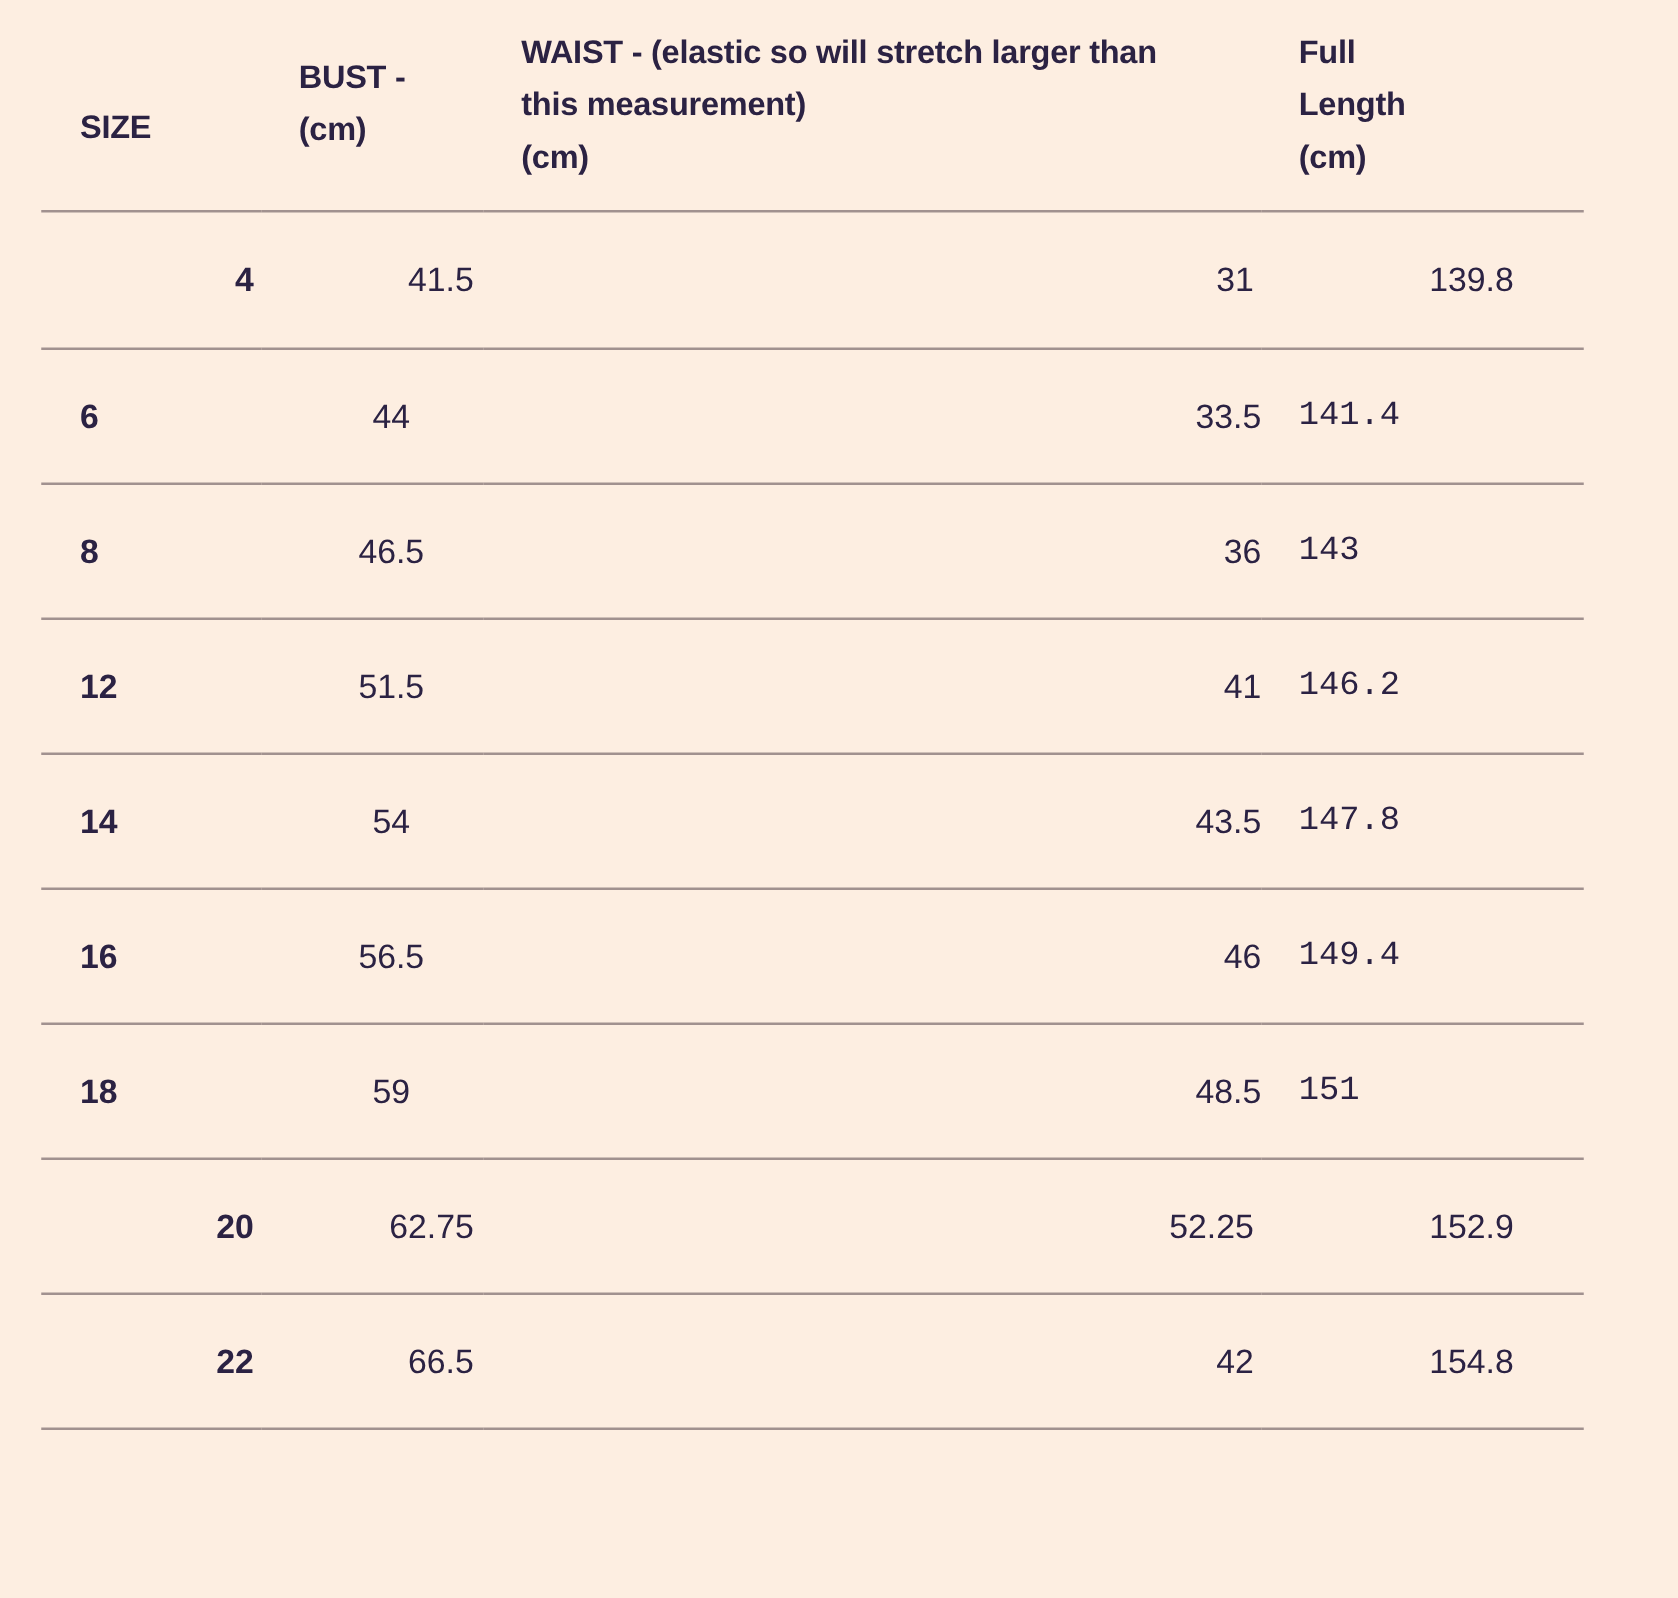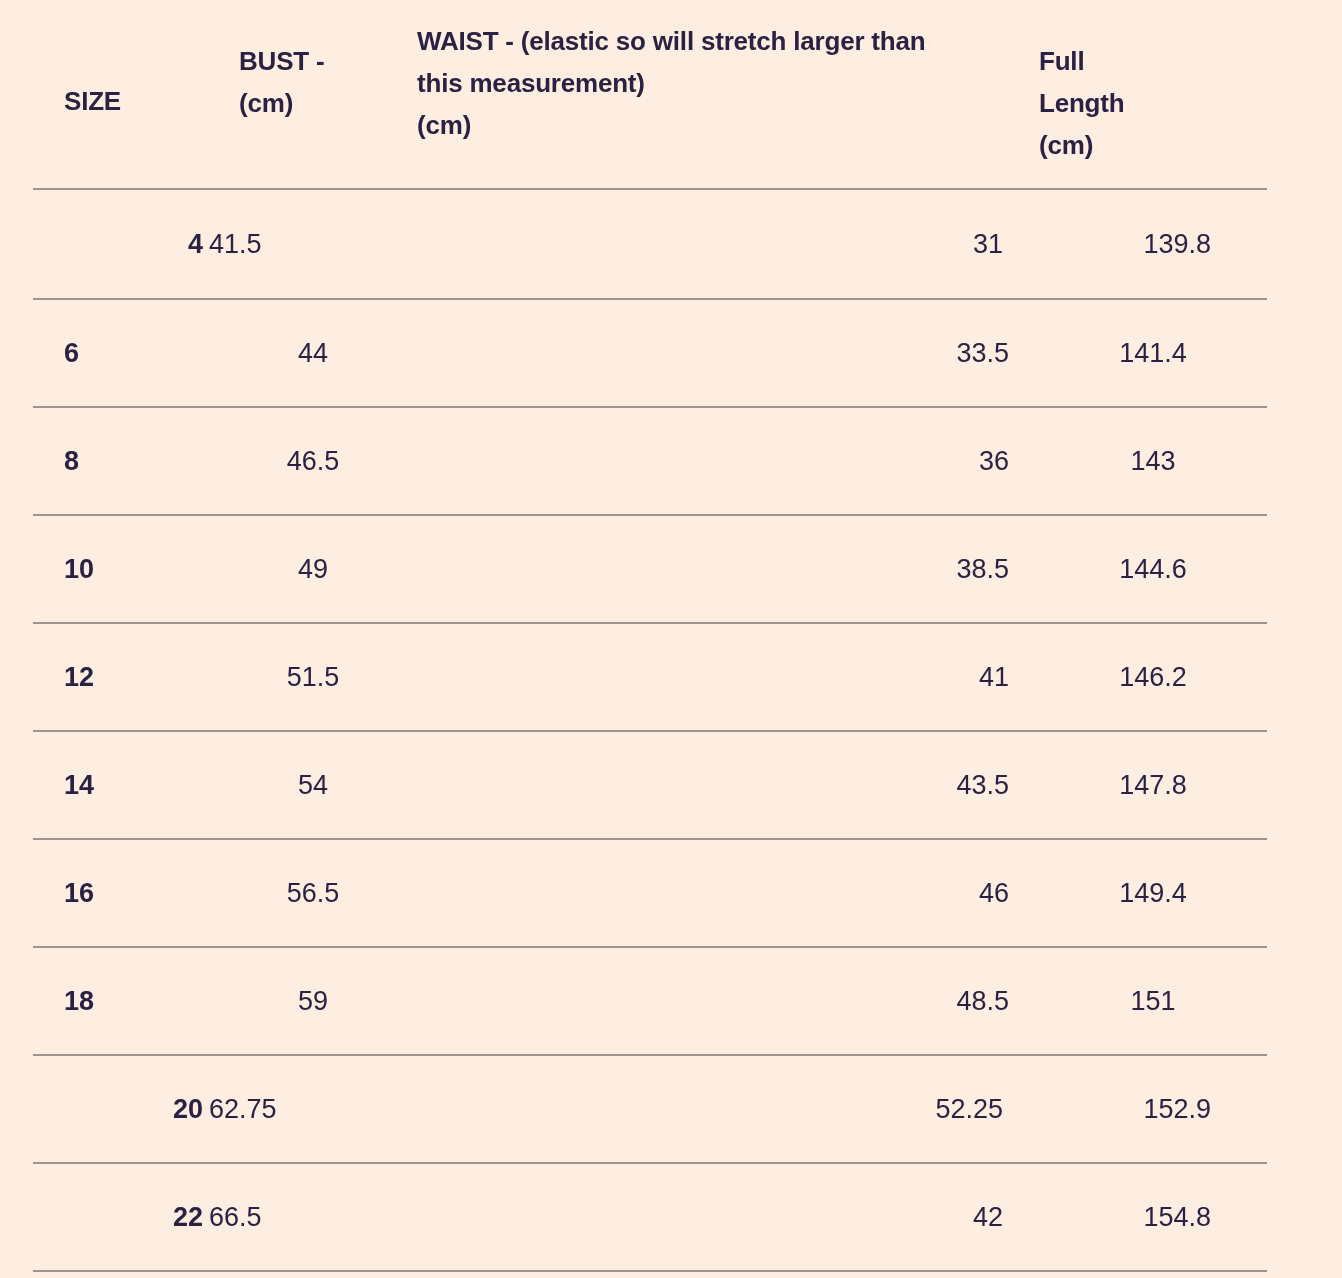--- a/index.html
+++ b/index.html
@@ -47,21 +47,21 @@
     color: #2b2243;
   }
 
   .head-cell {
     padding-top: 40px;
     padding-bottom: 22px;
   }
   .head-size   { padding-left: 31px; padding-top: 80px; }
   .head-bust   { padding-left: 30px; padding-top: 40px; }
   .head-waist  { padding-left: 30px; padding-top: 20px; }
-  .head-length { padding-left: 30px; }
+  .head-length { padding-left: 30px; padding-top: 20px; }
 
   thead tr { border-bottom: 2px solid #a1918f; }
 
   tbody td {
     padding: 0;
     border: 0;
     border-bottom: 2px solid #a1918f;
     height: 106px;
     vertical-align: middle;
     font-size: 27px;
@@ -71,25 +71,25 @@
   }
 
   tbody td.size-cell {
     font-weight: bold;
   }
 
   
   tr.align-left td.size-cell   { text-align: left;  padding-left: 31px; }
   tr.align-left td.bust-cell   { text-align: center;  padding-left: 30px; }
   tr.align-left td.waist-cell  { text-align: right;  padding-left: 30px; }
-  tr.align-left td.length-cell { text-align: center;  padding-left: 30px; }
+  tr.align-left td.length-cell { text-align: left;  padding-left: 30px; font-family: Liberation Mono, monospace; }
 
   
   tr.align-right td.size-cell   { text-align: right; padding-right: 6px; }
-  tr.align-right td.bust-cell   { padding-right: 8px; }
+  tr.align-right td.bust-cell   { text-align: right; padding-right: 8px; }
   tr.align-right td.waist-cell  { text-align: right; padding-right: 6px; }
   tr.align-right td.length-cell { text-align: right; padding-right: 56px; }
 
   tbody tr.first-row td { height: 108px; }
 </style>
 </head>
 <body>
 
 <div class="chart-wrap">
   <table class="size-chart">
@@ -133,26 +133,20 @@
           <td class="waist-cell">33.5</td>
           <td class="length-cell">141.4</td>
         </tr>
         <tr class="align-left">
           <td class="size-cell">8</td>
           <td class="bust-cell">46.5</td>
           <td class="waist-cell">36</td>
           <td class="length-cell">143</td>
         </tr>
         <tr class="align-left">
-          <td class="size-cell">10</td>
-          <td class="bust-cell">49</td>
-          <td class="waist-cell">38.5</td>
-          <td class="length-cell">144.6</td>
-        </tr>
-        <tr class="align-left">
           <td class="size-cell">12</td>
           <td class="bust-cell">51.5</td>
           <td class="waist-cell">41</td>
           <td class="length-cell">146.2</td>
         </tr>
         <tr class="align-left">
           <td class="size-cell">14</td>
           <td class="bust-cell">54</td>
           <td class="waist-cell">43.5</td>
           <td class="length-cell">147.8</td>

